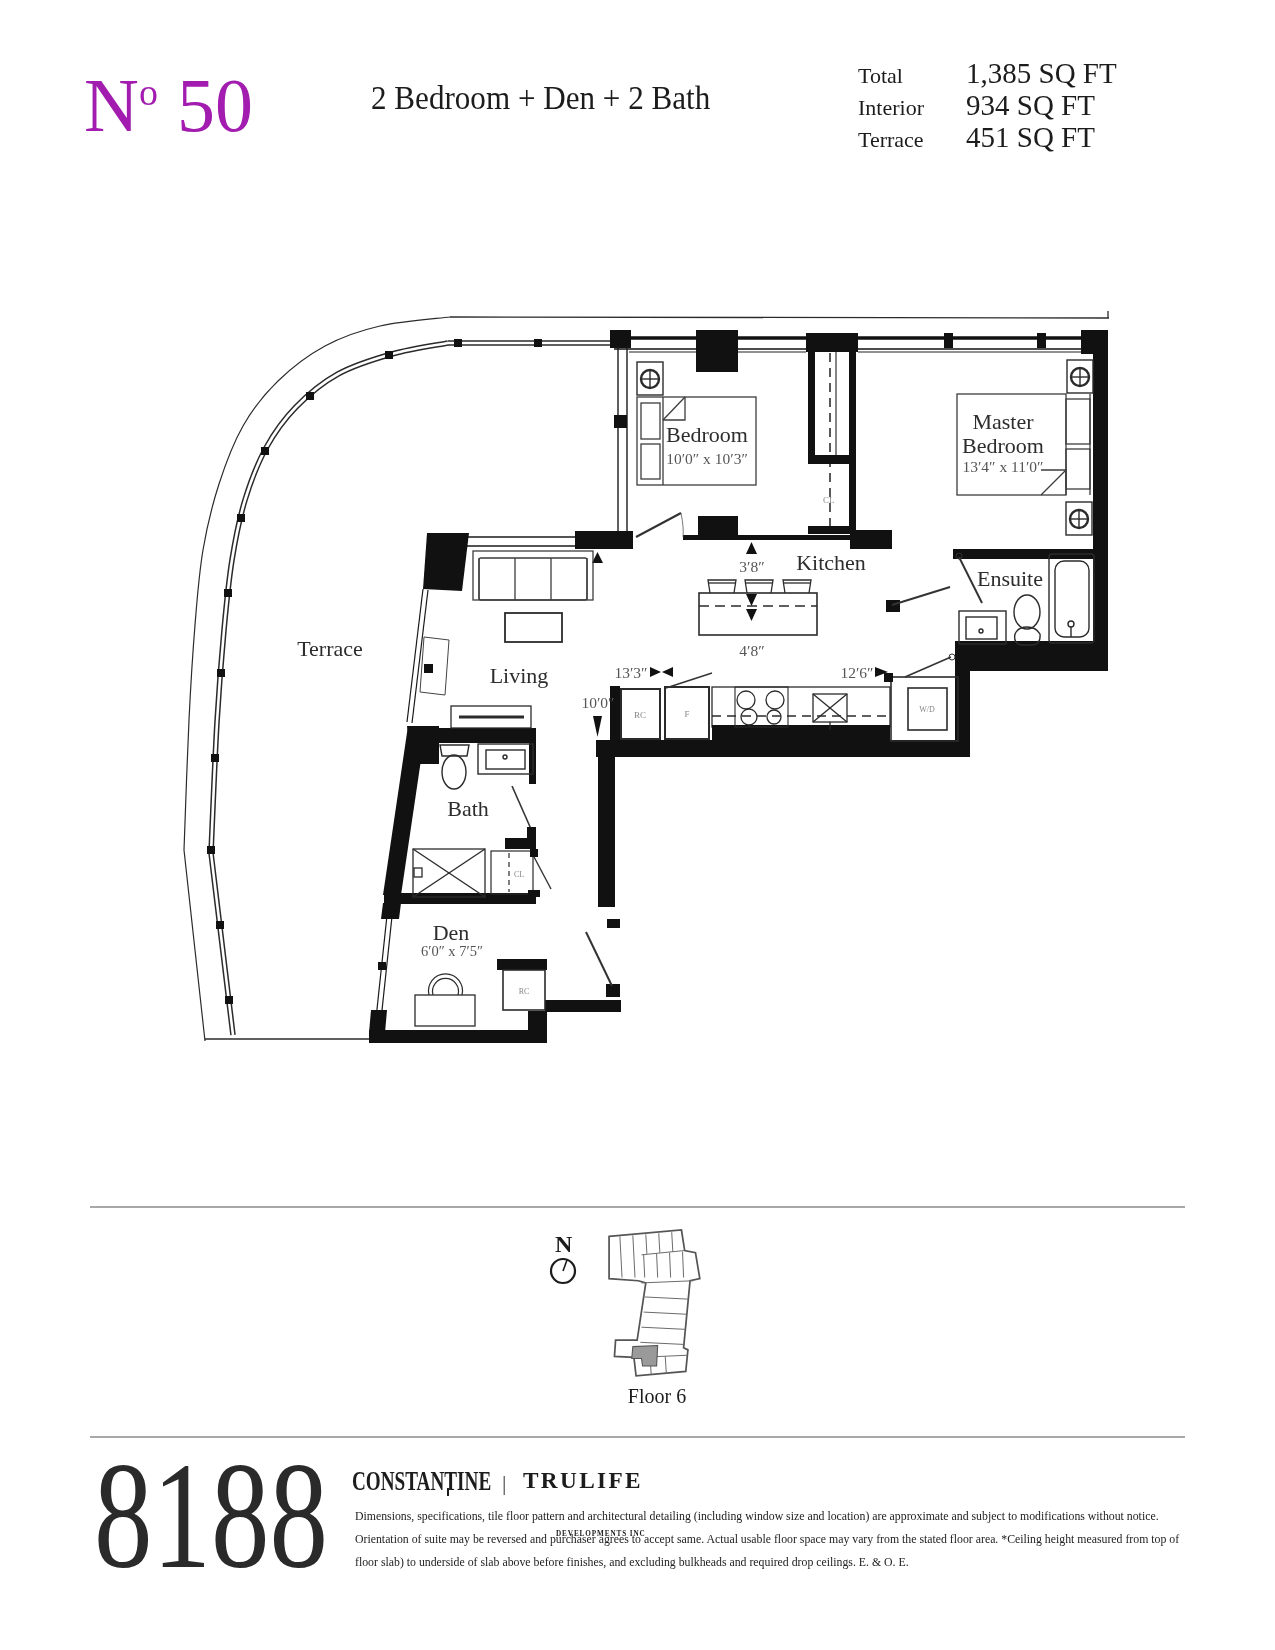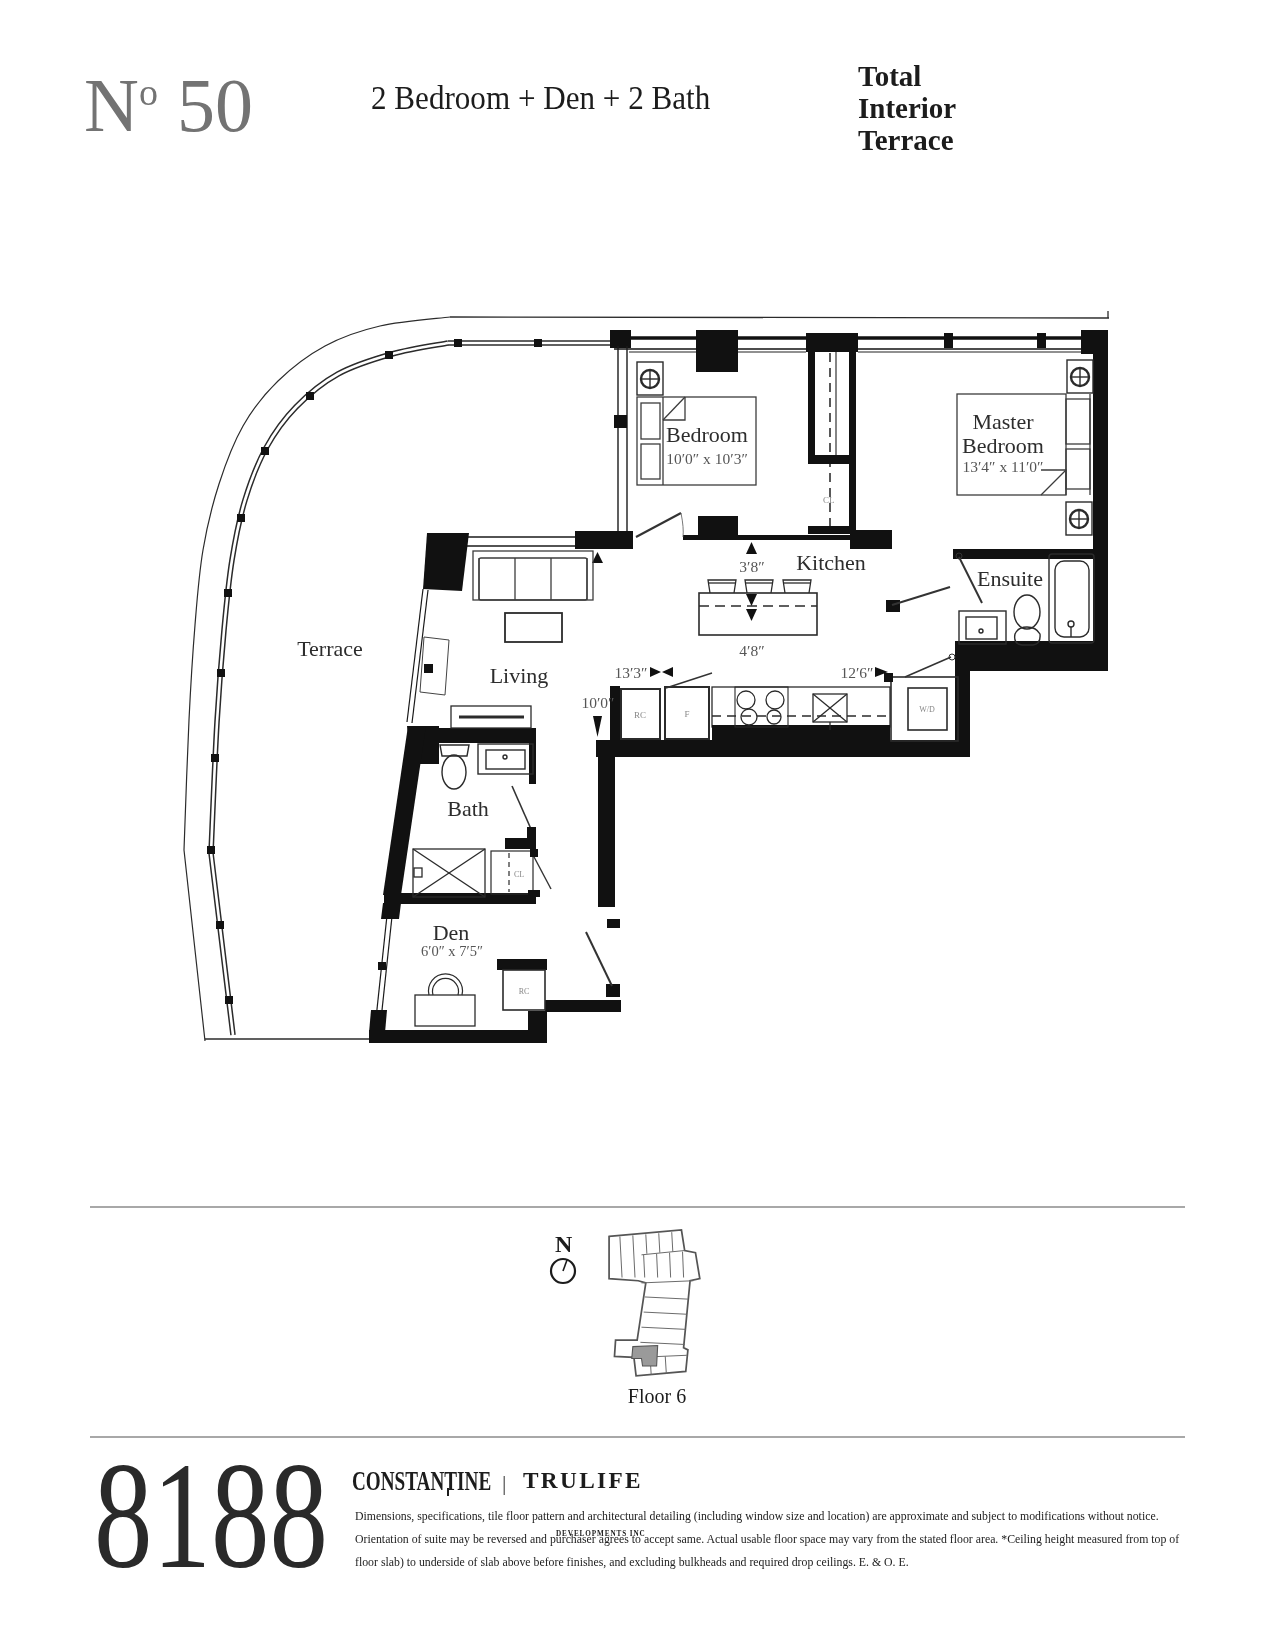--- a/index.html
+++ b/index.html
@@ -4,26 +4,27 @@
 <style>
   html,body{margin:0;padding:0;background:#fff;}
   #page{position:relative;width:1275px;height:1650px;background:#fff;overflow:hidden;
         font-family:"Liberation Serif", serif;color:#1c1c1c;}
   .abs{position:absolute;}
 </style>
 </head>
 <body>
 <div id="page">
 
-  <div class="abs" style="left:84px;top:67px;font-size:76px;line-height:1;letter-spacing:0px;color:#737373;">N<span style="font-size:38px;vertical-align:26px;">o</span>&nbsp;5<span style="letter-spacing:0">0</span></div>
+  <div class="abs" style="left:84px;top:67px;font-size:76px;line-height:1;letter-spacing:0px;color:#a21caf;">N<span style="font-size:38px;vertical-align:26px;">o</span>&nbsp;5<span style="letter-spacing:0">0</span></div>
 
   <div class="abs" style="left:371px;top:79px;font-size:34px;color:#1c1c1c;transform:scaleX(0.915);transform-origin:left top;">2 Bedroom + Den + 2 Bath</div>
 
-  <div class="abs" style="left:858px;top:60px;font-size:29px;line-height:32px;font-weight:bold;">Total<br>Interior<br>Terrace</div>
-
+  <div class="abs" style="left:858px;top:60px;font-size:22px;line-height:32px;">Total<br>Interior<br>Terrace</div>
+
+  <div class="abs" style="left:966px;top:57px;font-size:29px;line-height:32px;">1,385 SQ FT<br>934 SQ FT<br>451 SQ FT</div>
 
   <svg class="abs" style="left:140px;top:300px;" width="980" height="770" viewBox="140 300 980 770" fill="none" stroke="none">
 
   <path d="M 1109,318 L 450,317" stroke="#2b2b2b" stroke-width="1.3"></path>
   <line x1="1108" y1="311" x2="1108" y2="318" stroke="#2b2b2b" stroke-width="1.3"></line>
 
   <path d="M 450.0,317.0 C 438.3,318.5 400.8,321.2 380.0,326.0 C 359.2,330.8 342.0,336.8 325.0,346.0 C 308.0,355.2 291.7,367.7 278.0,381.0 C 264.3,394.3 252.8,408.8 243.0,426.0 C 233.2,443.2 225.7,463.3 219.0,484.0 C 212.3,504.7 207.0,526.5 203.0,550.0 C 199.0,573.5 197.3,596.7 195.0,625.0 C 192.7,653.3 190.8,682.5 189.0,720.0 C 187.2,757.5 184.8,828.3 184.0,850.0 L 205.0,1041.0" stroke="#2b2b2b" stroke-width="1.2" fill="none"></path>
 
   <path id="glassline" d="M 448.0,343.0 C 438.7,344.8 410.3,348.8 392.0,354.0 C 373.7,359.2 354.0,365.2 338.0,374.0 C 322.0,382.8 308.0,394.7 296.0,407.0 C 284.0,419.3 274.5,432.5 266.0,448.0 C 257.5,463.5 250.7,481.3 245.0,500.0 C 239.3,518.7 235.5,538.3 232.0,560.0 C 228.5,581.7 226.5,603.0 224.0,630.0 C 221.5,657.0 219.2,684.8 217.0,722.0 C 214.8,759.2 212.0,831.2 211.0,853.0 L 233.0,1035.0" stroke="#2b2b2b" stroke-width="5.6" fill="none"></path>
   <path d="M 448.0,343.0 C 438.7,344.8 410.3,348.8 392.0,354.0 C 373.7,359.2 354.0,365.2 338.0,374.0 C 322.0,382.8 308.0,394.7 296.0,407.0 C 284.0,419.3 274.5,432.5 266.0,448.0 C 257.5,463.5 250.7,481.3 245.0,500.0 C 239.3,518.7 235.5,538.3 232.0,560.0 C 228.5,581.7 226.5,603.0 224.0,630.0 C 221.5,657.0 219.2,684.8 217.0,722.0 C 214.8,759.2 212.0,831.2 211.0,853.0 L 233.0,1035.0" stroke="#ffffff" stroke-width="2.6" fill="none"></path>

